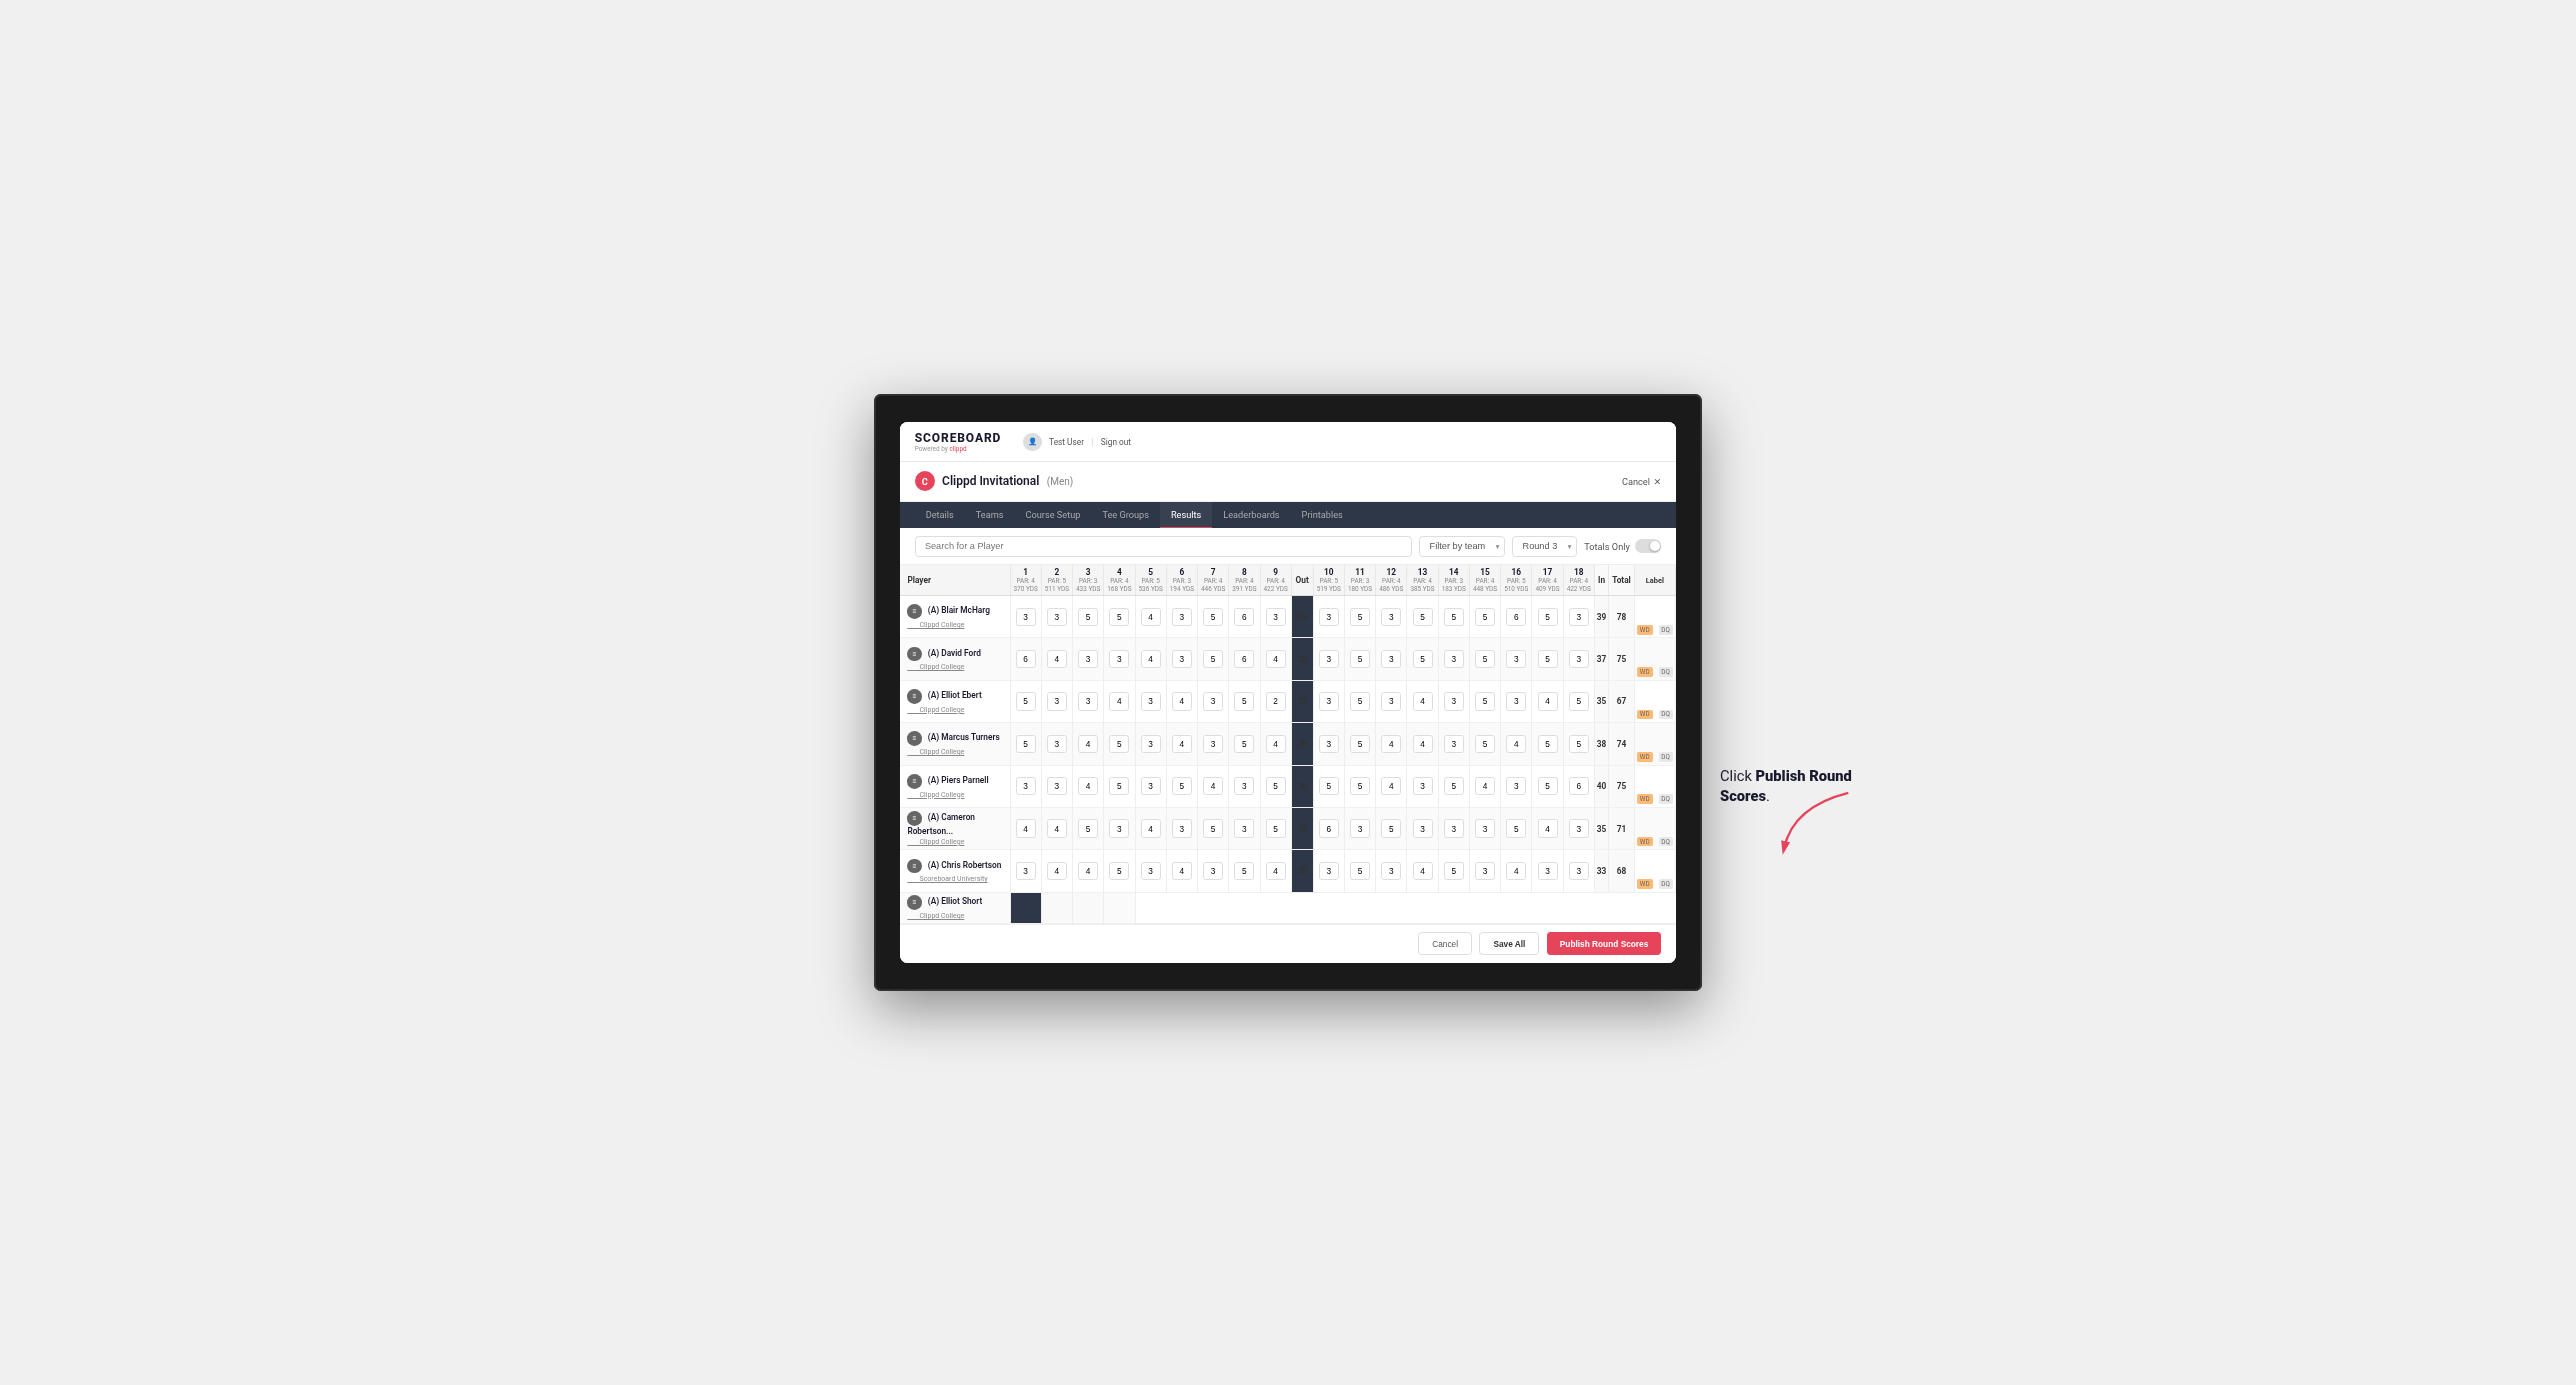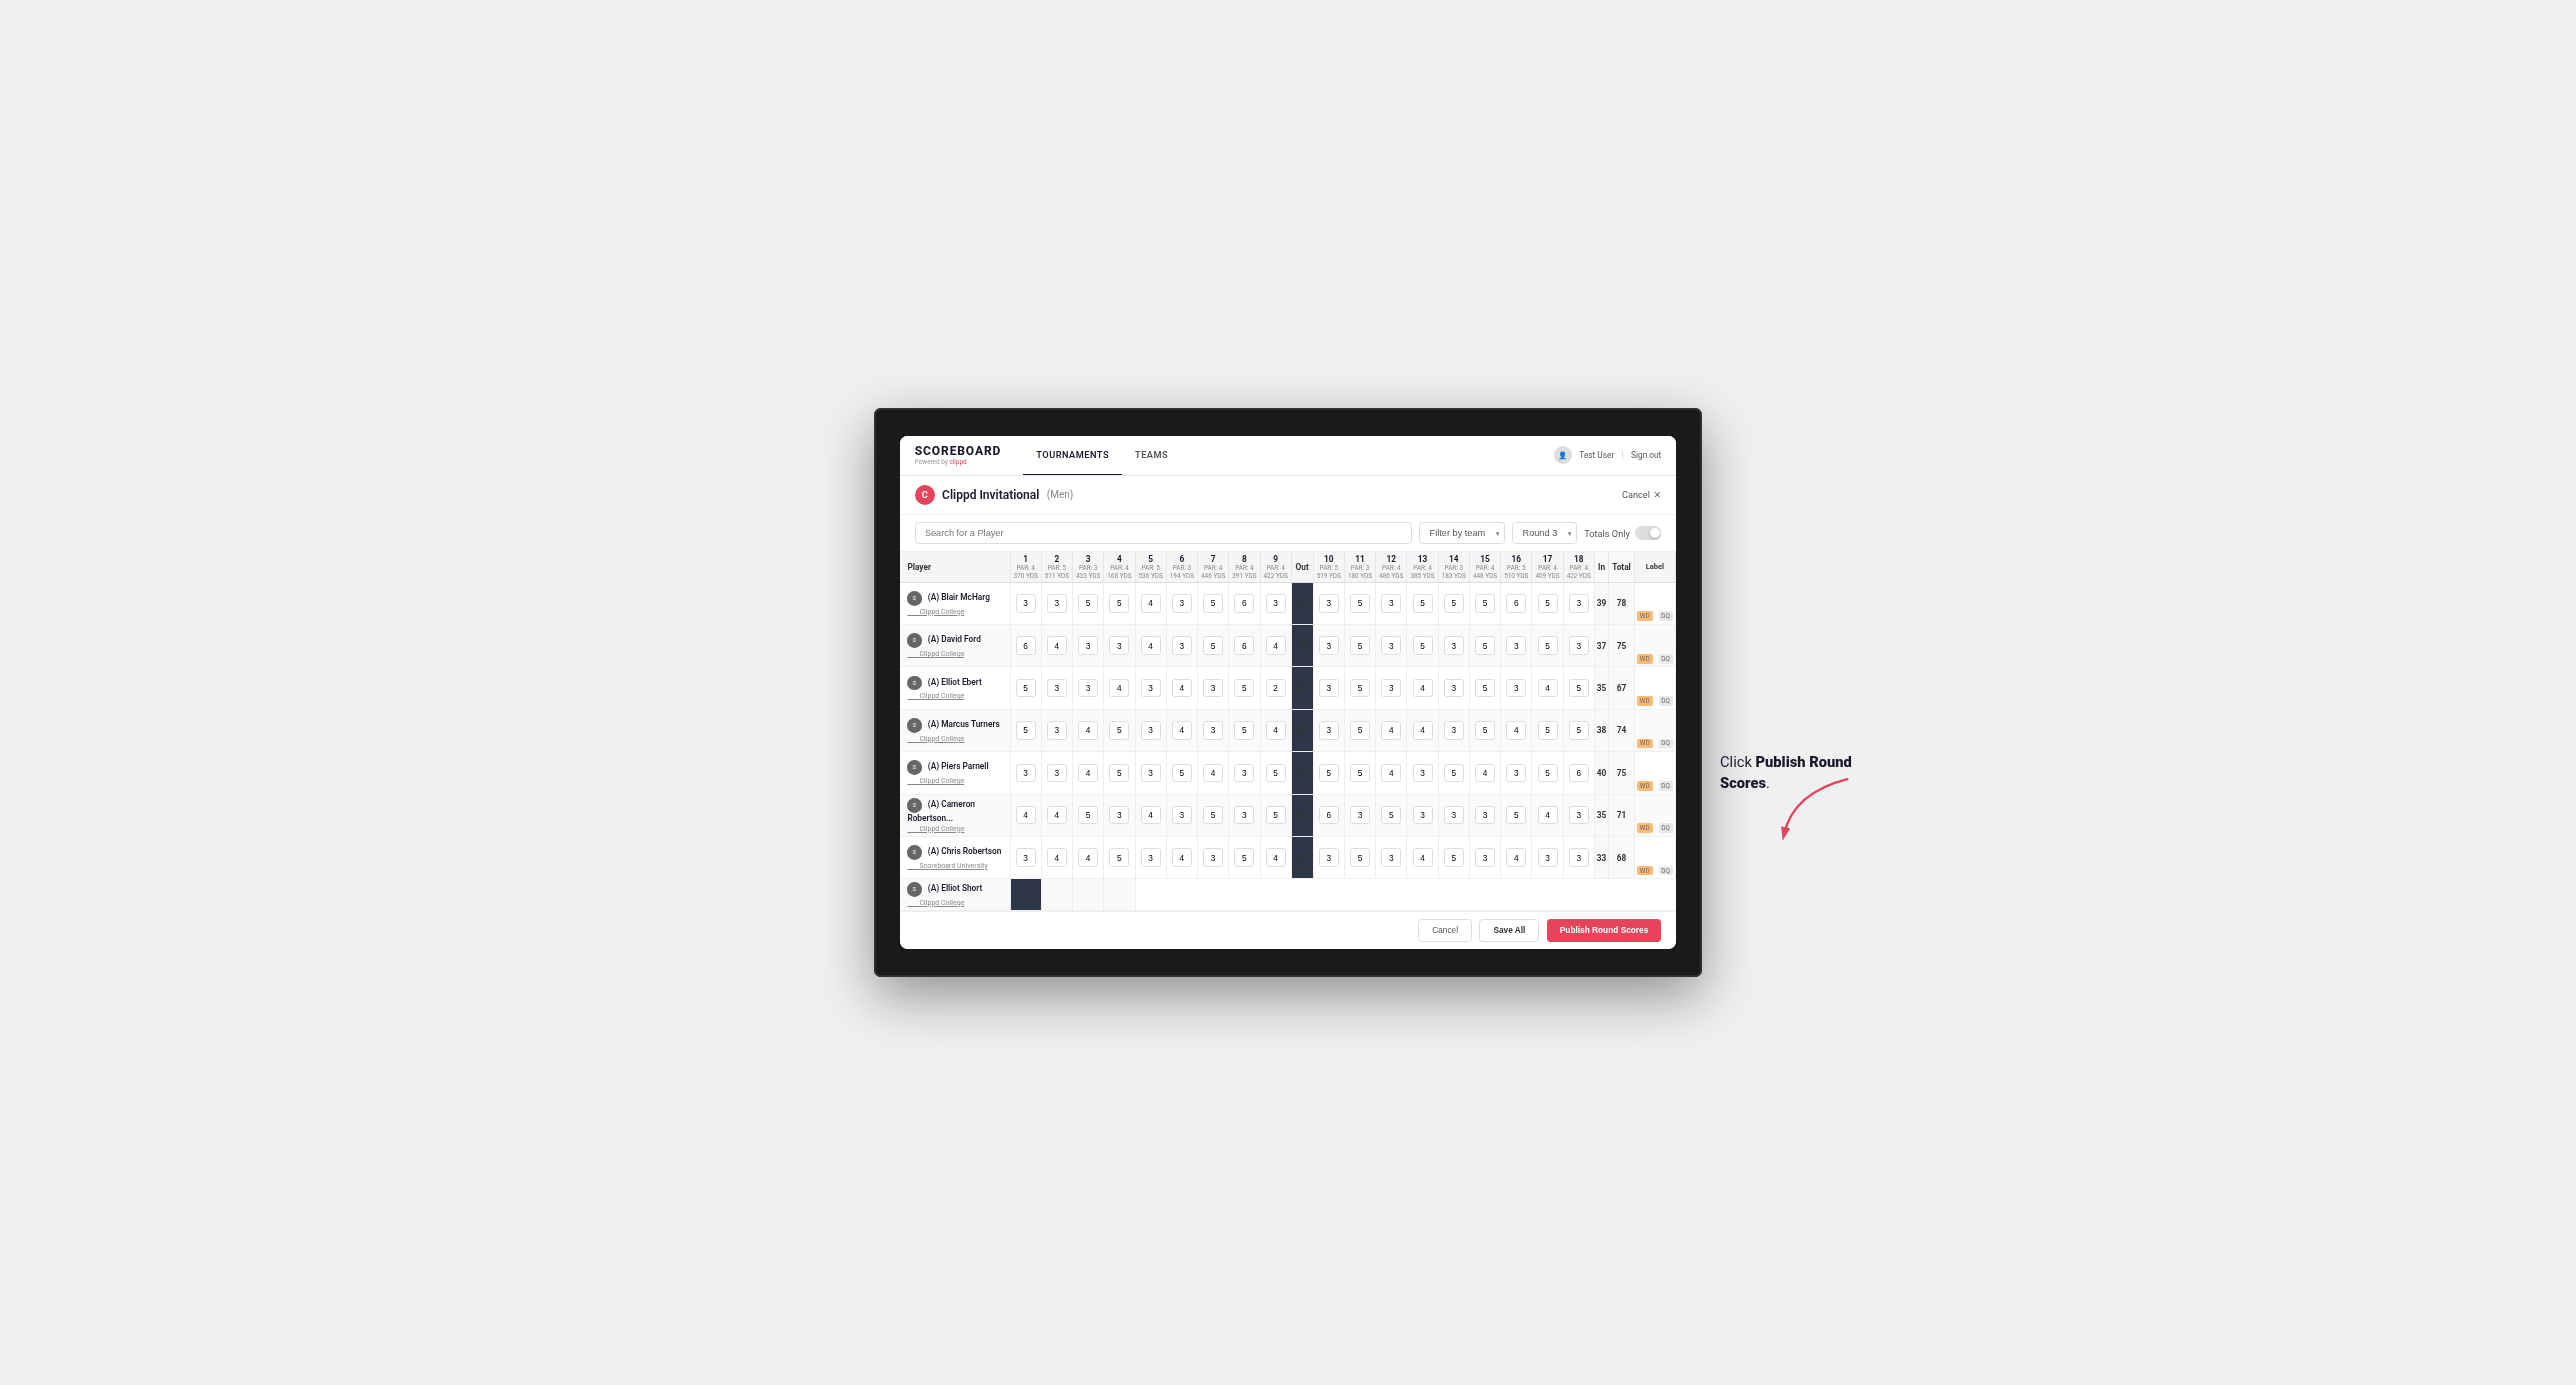--- a/index.html
+++ b/index.html
@@ -404,44 +404,49 @@
 
 <div style="position: relative; display: inline-block;">
   <div class="tablet-frame">
     <div class="tablet-screen">
 
       <div class="app-nav">
         <div class="logo-area">
           <span class="logo-text">SCOREBOARD</span>
           <span class="powered-by">Powered by <span style="color:#e5445a">clippd</span></span>
         </div>
-        <div class="nav-links">
-          <div class="nav-link active">TOURNAMENTS</div>
-          <div class="nav-link">TEAMS</div>
-        </div>
         <div class="nav-right">
           <div class="nav-avatar">👤</div>
           <span>Test User</span>
           <span style="color:#ccc">|</span>
           <span class="sign-out-link">Sign out</span>
         </div>
       </div>
 
       <div class="tournament-header">
         <div class="tournament-title-area">
           <div class="t-icon">C</div>
           <span class="tournament-name">Clippd Invitational</span>
           <span class="tournament-gender">(Men)</span>
         </div>
         <div class="cancel-btn">
           <span>Cancel</span>
           <span>✕</span>
         </div>
       </div>
 
+      <div class="sub-nav">
+        <div class="sub-nav-tab">Details</div>
+        <div class="sub-nav-tab">Teams</div>
+        <div class="sub-nav-tab">Course Setup</div>
+        <div class="sub-nav-tab">Tee Groups</div>
+        <div class="sub-nav-tab active">Results</div>
+        <div class="sub-nav-tab">Leaderboards</div>
+        <div class="sub-nav-tab">Printables</div>
+      </div>
 
       <div class="controls-bar">
         <input class="search-input" type="text" placeholder="Search for a Player" style="">
         <div class="select-wrapper">
           <select class="filter-select">
             <option>Filter by team</option>
           </select>
         </div>
         <div class="select-wrapper">
           <select class="filter-select">

